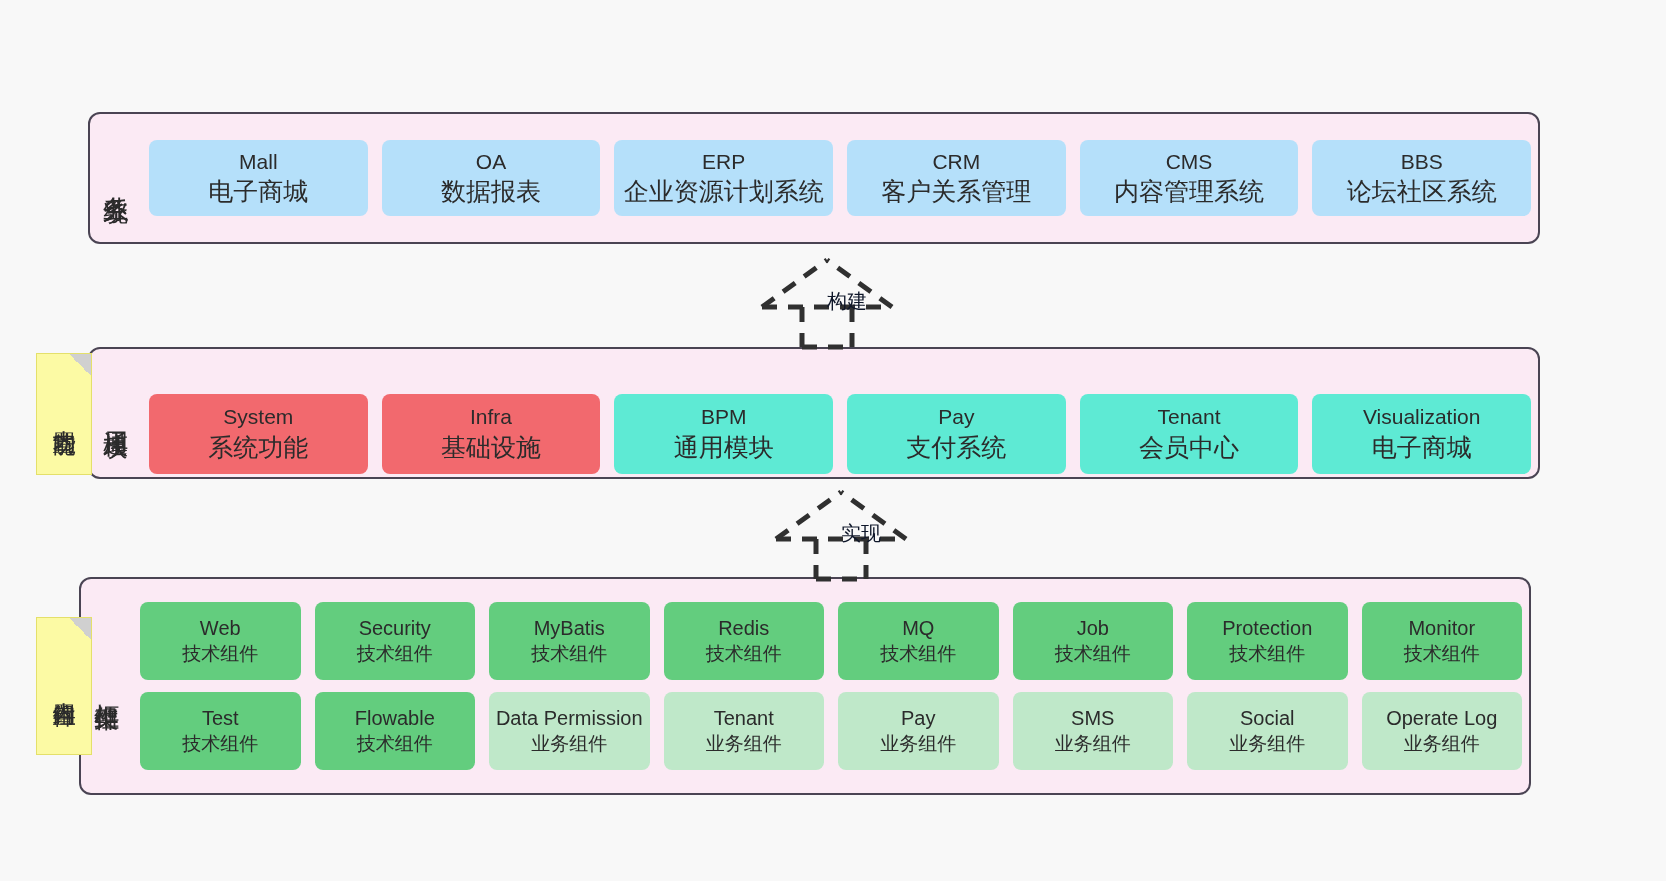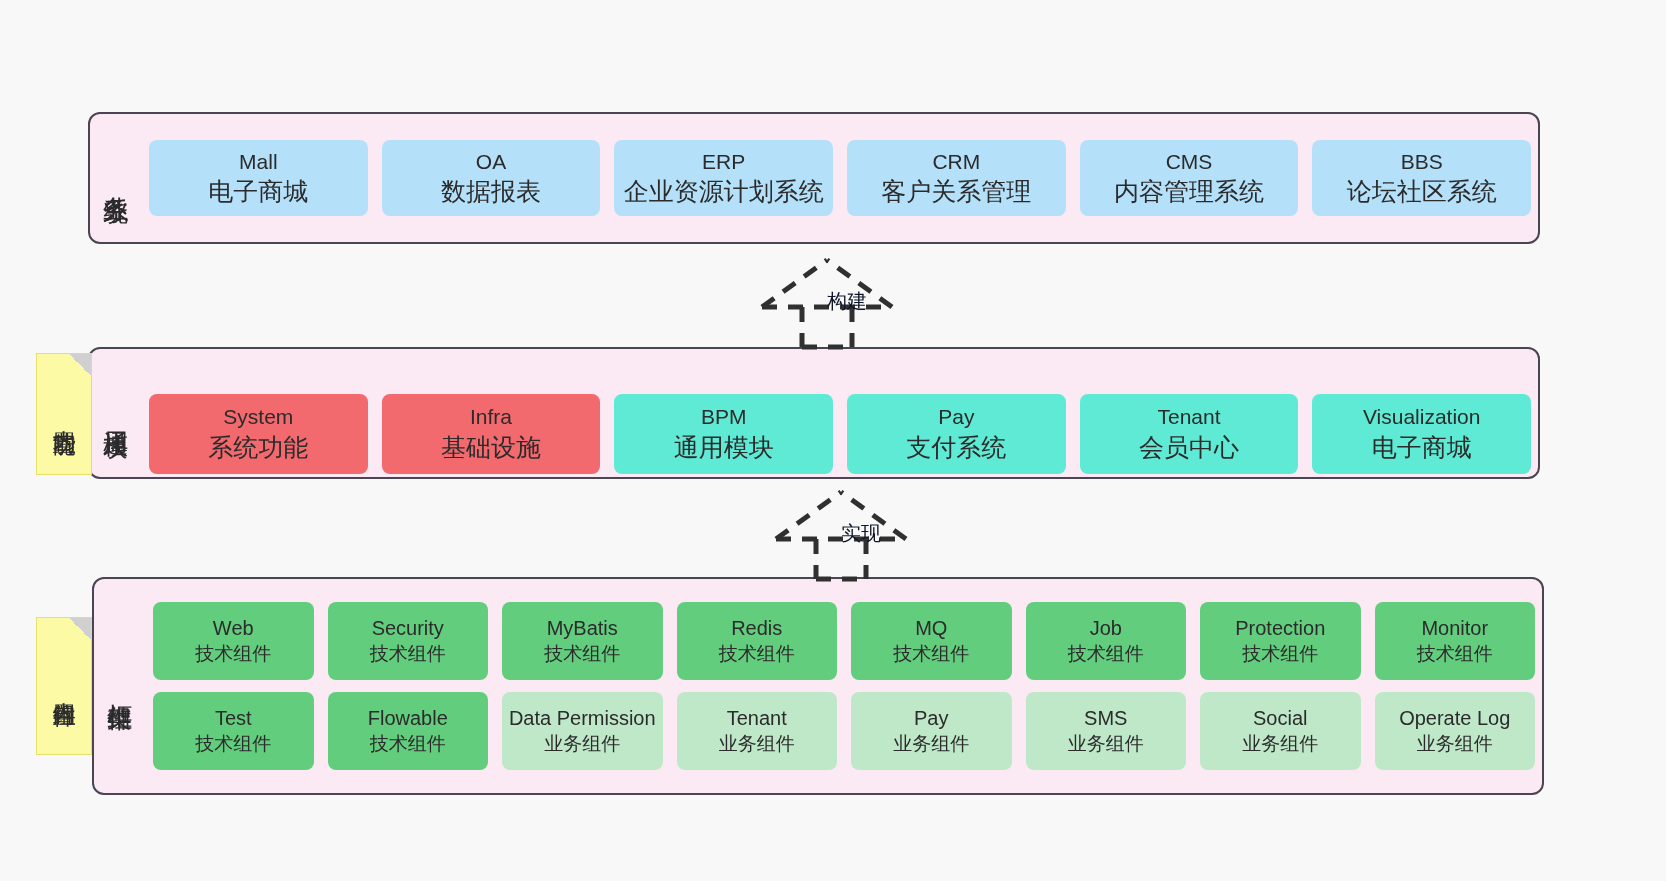--- a/index.html
+++ b/index.html
@@ -77,21 +77,21 @@
   
   #layer-modules {
     left: 88px; top: 347px; width: 1452px; height: 132px;
   }
   #layer-modules .card { height: 80px; margin-top: 41px; }
   .card.red  { background: #f2696e; }
   .card.pink { background: #5eead4; align-items: center; }
 
   
   #layer-framework {
-    left: 92px; top: 577px; width: 1452px; height: 218px;
+    left: 79px; top: 577px; width: 1452px; height: 218px;
   }
   #layer-framework .cards {
     flex-direction: column;
     justify-content: center;
     gap: 12px;
     padding: 10px 0;
   }
   .card-row {
     display: flex;
     width: 100%;

